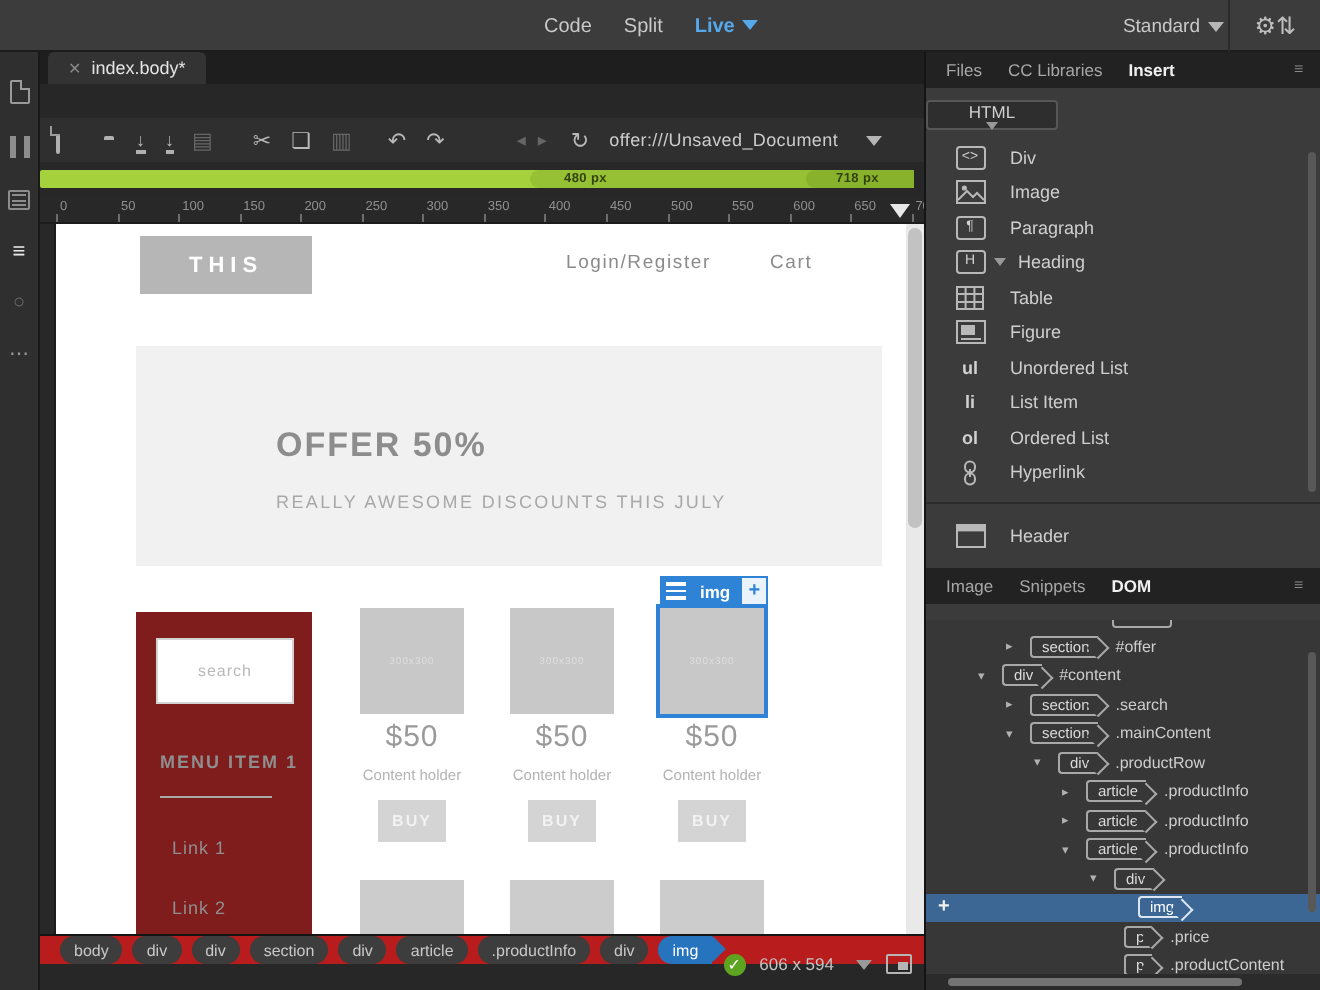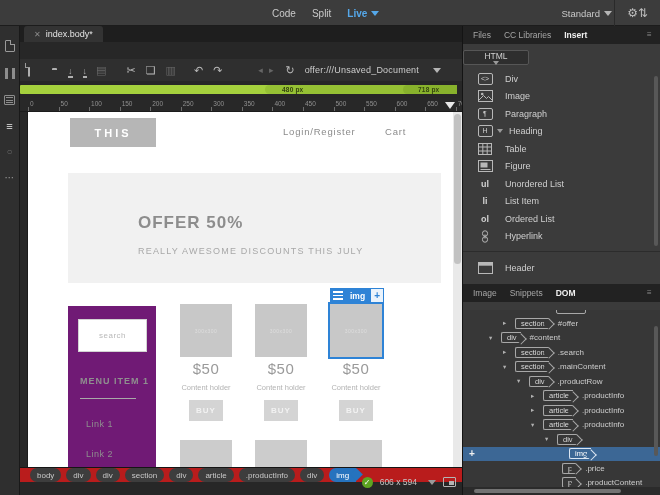--- a/index.html
+++ b/index.html
@@ -79,21 +79,21 @@
   #canvas-scrollbar .thumb { position:absolute; left:1px; top:2px; width:7px; height:150px; background:#c2c2c2; border-radius:4px; }
 
   
   #logo-box { position:absolute; left:42px; top:6px; width:86px; height:29px; background:#b6b6b6;
     color:#ffffff; font-size:11px; font-weight:bold; letter-spacing:3px; display:flex; align-items:center; justify-content:center; }
   .nav-link { position:absolute; top:14px; font-size:9.5px; color:#8b8b8b; letter-spacing:.8px; }
   #hero { position:absolute; left:40px; top:40px; width:373px; height:110px; background:#f1f1f1;margin-top:21px; }
   #hero-title { position:absolute; left:70px; top:40px; font-size:17px; font-weight:bold; color:#8d8d8d; letter-spacing:1px; }
   #hero-sub { position:absolute; left:70px; top:73px; font-size:9px; color:#a8a8a8; letter-spacing:1.2px; }
 
-  #side { position:absolute; left:40px; top:194px; width:88px; height:161px; background:#701a75; }
+  #side { position:absolute; left:40px; top:194px; width:88px; height:161px; background:#7f1d1d; }
   #searchbox { position:absolute; left:10px; top:13px; width:69px; height:33px; background:#ffffff;
     border:1px solid #d2d2d2; display:flex; align-items:center; justify-content:center;
     font-size:8px; color:#b9b9b9; letter-spacing:.5px; }
   #menu-title { position:absolute; left:12px; top:70px; font-size:9px; font-weight:bold; color:#8f8f8f; letter-spacing:1px; }
   #menu-rule { position:absolute; left:12px; top:92px; width:56px; height:1px; background:#a9a9a9; }
   .side-link { position:absolute; left:18px; font-size:9px; color:#8f8f8f; letter-spacing:.5px; }
 
   .product-card { position:absolute; top:0; width:52px; height:355px; }
   .img-ph { position:absolute; top:192px; left:0; width:52px; height:53px; background:#c8c8c8;
     display:flex; align-items:center; justify-content:center; font-size:5px; color:#dedede; letter-spacing:.5px; }

